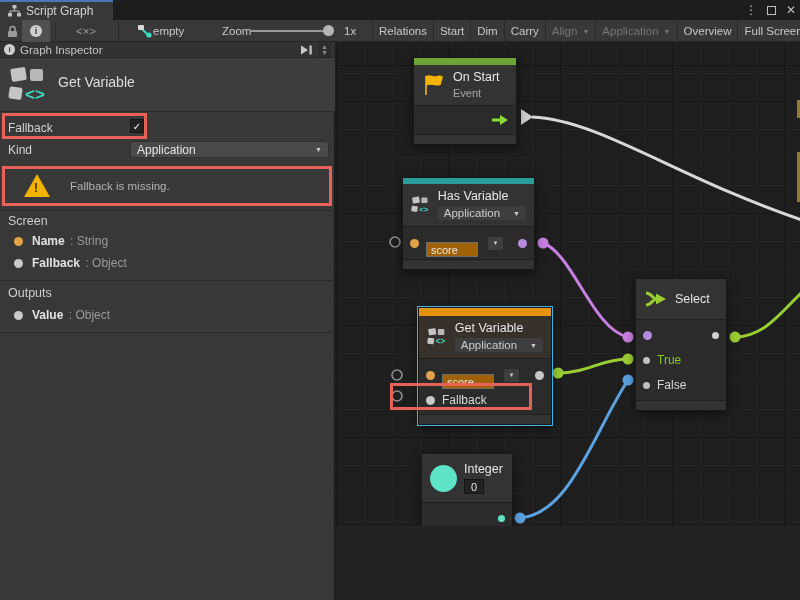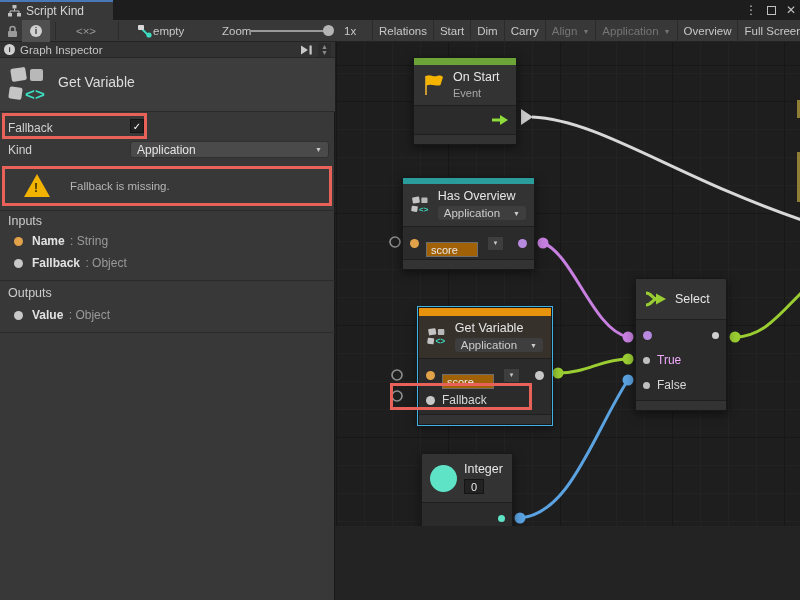--- a/index.html
+++ b/index.html
@@ -112,21 +112,21 @@
 <div id="app">
 
   <div class="tabbar">
     <div class="tab">
       <svg width="13" height="12" viewBox="0 0 13 12">
         <rect x="4.5" y="0" width="4" height="3.5" fill="#c0c0c0"></rect>
         <rect x="0" y="8" width="4" height="3.5" fill="#c0c0c0"></rect>
         <rect x="9" y="8" width="4" height="3.5" fill="#c0c0c0"></rect>
         <path d="M6.5 3.5 V6 M2 8 V6 H11 V8" stroke="#c0c0c0" fill="none"></path>
       </svg>
-      <span>Script Kind</span>
+      <span>Script Graph</span>
     </div>
     <div class="win-controls">
       <span class="glyph">⋮</span>
       <span class="maxbox"></span>
       <span class="glyph">✕</span>
     </div>
   </div>
 
   <div class="toolbar">
     <div class="abs tbtn" style="left:0;">
@@ -233,21 +233,21 @@
     </div>
 
     <div style="position:absolute; left:0; top:126px; width:335px; height:36px;">
       <span class="warn-tri"></span>
       <span class="warn-text">Fallback is missing.</span>
     </div>
     <div class="anno" style="left:2px; top:124px; width:330px; height:40px;"></div>
 
     <div class="sec-div" style="top:168px;"></div>
 
-    <span class="sec-head" style="top:172px;">Inputs</span>
+    <span class="sec-head" style="top:172px;">Screen</span>
     <div class="port-row" style="top:192px;">
       <span class="pdot" style="background:#e2a24a;"></span>
       <span><span class="pname">Name</span><span class="psep"> </span><span class="ptype"><span>:</span> <span>String</span></span></span>
     </div>
     <div class="port-row" style="top:214px;">
       <span class="pdot" style="background:#c8c8c8;"></span>
       <span><span class="pname">Fallback</span><span class="psep"> </span><span class="ptype"><span>:</span> <span>Object</span></span></span>
     </div>
 
     <div class="sec-div" style="top:238px;"></div>
@@ -314,21 +314,21 @@
     <div class="node" style="left:67px; top:135px; width:133px;">
       <div class="colorbar" style="background:#2a9c9c; height:6px;"></div>
       <div class="nhead">
         <svg width="28" height="26" viewBox="0 0 42 38">
           <rect x="3" y="2" width="15" height="13" rx="2" fill="#c4c4c4" transform="rotate(-9 10 8)"></rect>
           <rect x="22" y="3" width="13" height="12" rx="2" fill="#b8b8b8"></rect>
           <rect x="1" y="21" width="13" height="12" rx="2" fill="#c4c4c4" transform="rotate(8 7 27)"></rect>
           <text x="17" y="34" fill="#3ddbc0" font-size="17" font-weight="bold" font-family="Liberation Sans, sans-serif">&lt;&gt;</text>
         </svg>
         <div class="col">
-          <span class="ntitle">Has Overview</span>
+          <span class="ntitle">Has Variable</span>
           <span class="unit-dd">
             <span>Application</span>
             <span class="dd-arrow">▼</span>
           </span>
         </div>
       </div>
       <div class="nbody">
         <div class="nrow" style="height:22px;">
           <span class="dot" style="background:#e2a24a;"></span>
           <span class="field">score</span>
@@ -388,21 +388,21 @@
         <span class="ntitle">Select</span>
       </div>
       <div class="nbody">
         <div class="nrow" style="height:20px;">
           <span class="dot" style="background:#b78ae0;"></span>
           <span class="flex1"></span>
           <span class="dot small" style="background:#d0d0d0;"></span>
         </div>
         <div class="nrow" style="height:20px;">
           <span class="dot small" style="background:#c0c0c0;"></span>
-          <span style="color:#f0abfc;">True</span>
+          <span style="color:#84cc16;">True</span>
         </div>
         <div class="nrow" style="height:20px;">
           <span class="dot small" style="background:#c0c0c0;"></span>
           <span style="color:#d8d8d8;">False</span>
         </div>
       </div>
       <div class="nfoot"></div>
     </div>
 
     <div class="node" style="left:86px; top:411px; width:92px;">

